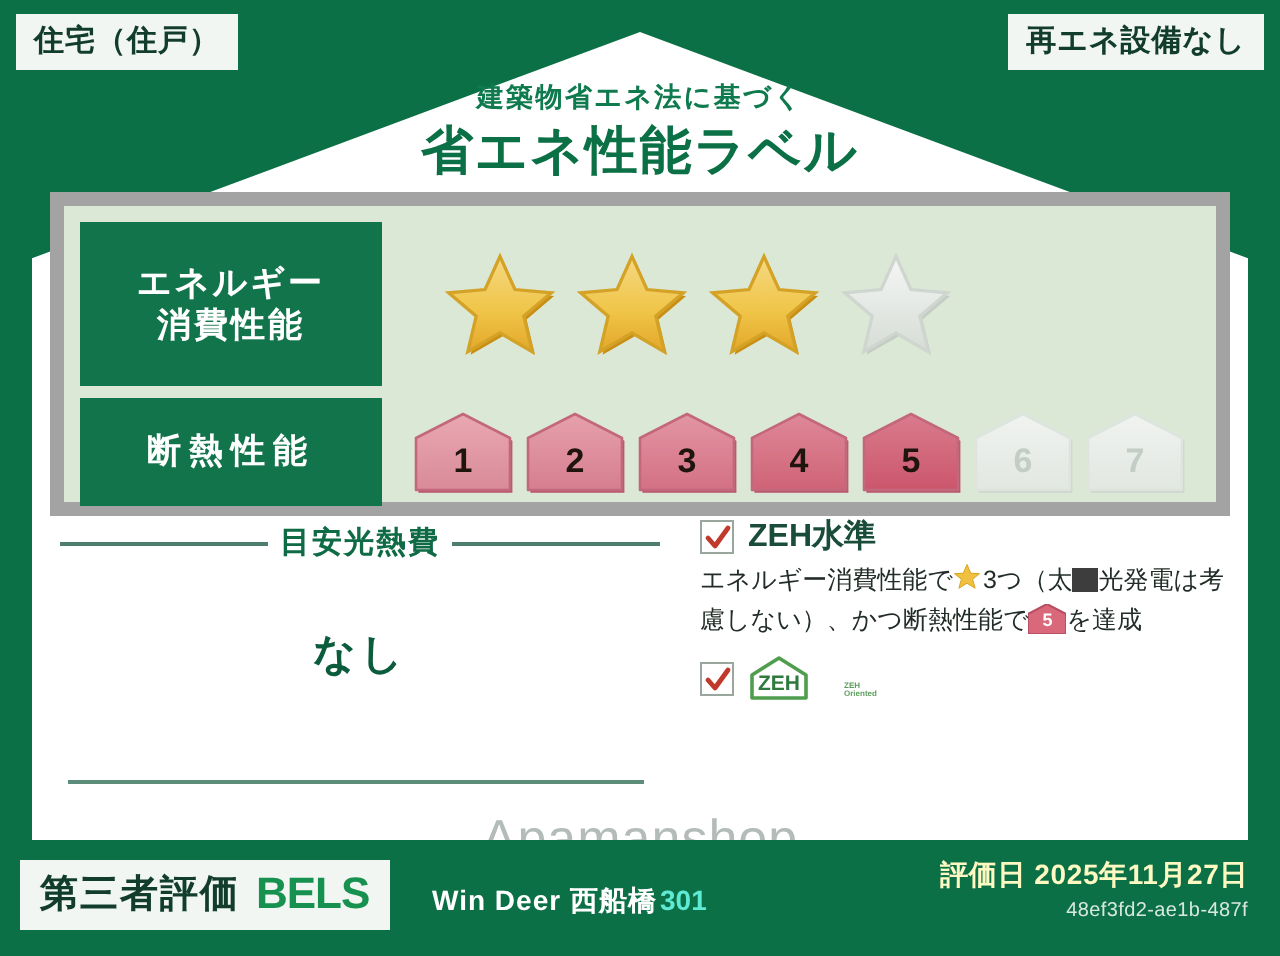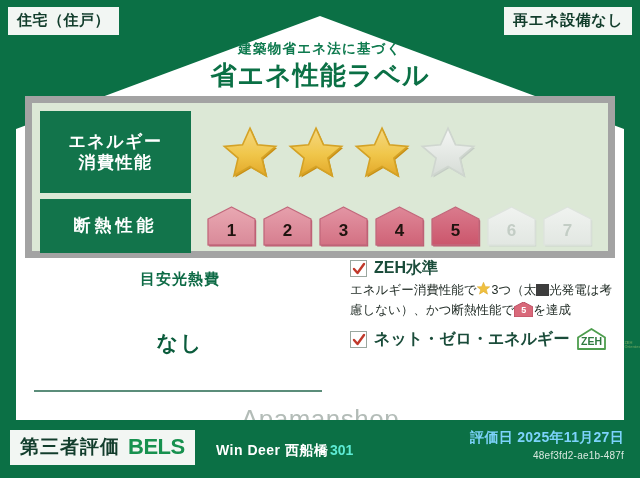--- a/index.html
+++ b/index.html
@@ -140,21 +140,20 @@
     position: absolute;
     left: 30px; top: 262px;
     width: 300px; height: 138px;
     z-index: 12;
   }
   .cost-head {
     display: flex;
     align-items: center;
     gap: 6px;
     width: 100%;
-    flex-direction: column;
   }
   .cost-head .rule {
     flex: 1 1 auto;
     height: 2px;
     background: #4b7f6b;
   }
   .cost-head .txt {
     color: #0e6b46;
     font-size: 15px;
     font-weight: bold;
@@ -289,21 +288,21 @@
   .prop-room {
     position: absolute;
     left: 330px; top: 22px;
     color: #5eead4;
     font-size: 14px;
     font-weight: bold;
   }
   .eval-date {
     position: absolute;
     right: 16px; top: 9px;
-    color: #7dd3fc;
+    color: #fef9c3;
     font-size: 14px;
     font-weight: bold;
     letter-spacing: 0.3px;
   }
   .eval-id {
     position: absolute;
     right: 16px; top: 30px;
     color: #d8e8df;
     font-size: 10px;
     letter-spacing: 0.2px;
@@ -510,21 +509,20 @@
       </div>
     </div>
 
     <div class="zeh-item" style="margin-top:8px;">
       <div class="zeh-head">
         <span class="checkbox">
           <svg width="14" height="14" viewBox="0 0 14 14">
             <path d="M2 7 L5.5 11 L12 2" stroke="#c0392b" stroke-width="2.4" fill="none" stroke-linecap="round" stroke-linejoin="round"></path>
           </svg>
         </span>
-        <span class="zeh-title">ネット・ゼロ・エネルギー</span>
         <span class="zeh-logo">
           <svg width="31" height="24" viewBox="0 0 31 24">
             <path d="M15.5 2 L29 10.5 L29 22 L2 22 L2 10.5 Z" fill="#ffffff" stroke="#4e9e4e" stroke-width="1.8" stroke-linejoin="round"></path>
             <text x="15.5" y="18" font-family="Liberation Sans, sans-serif" font-size="10.5" font-weight="bold" fill="#2f7a3f" text-anchor="middle">ZEH</text>
           </svg>
           <span class="zeh-logo-sub">
             <span>ZEH</span><br>
             <span>Oriented</span>
           </span>
         </span>

